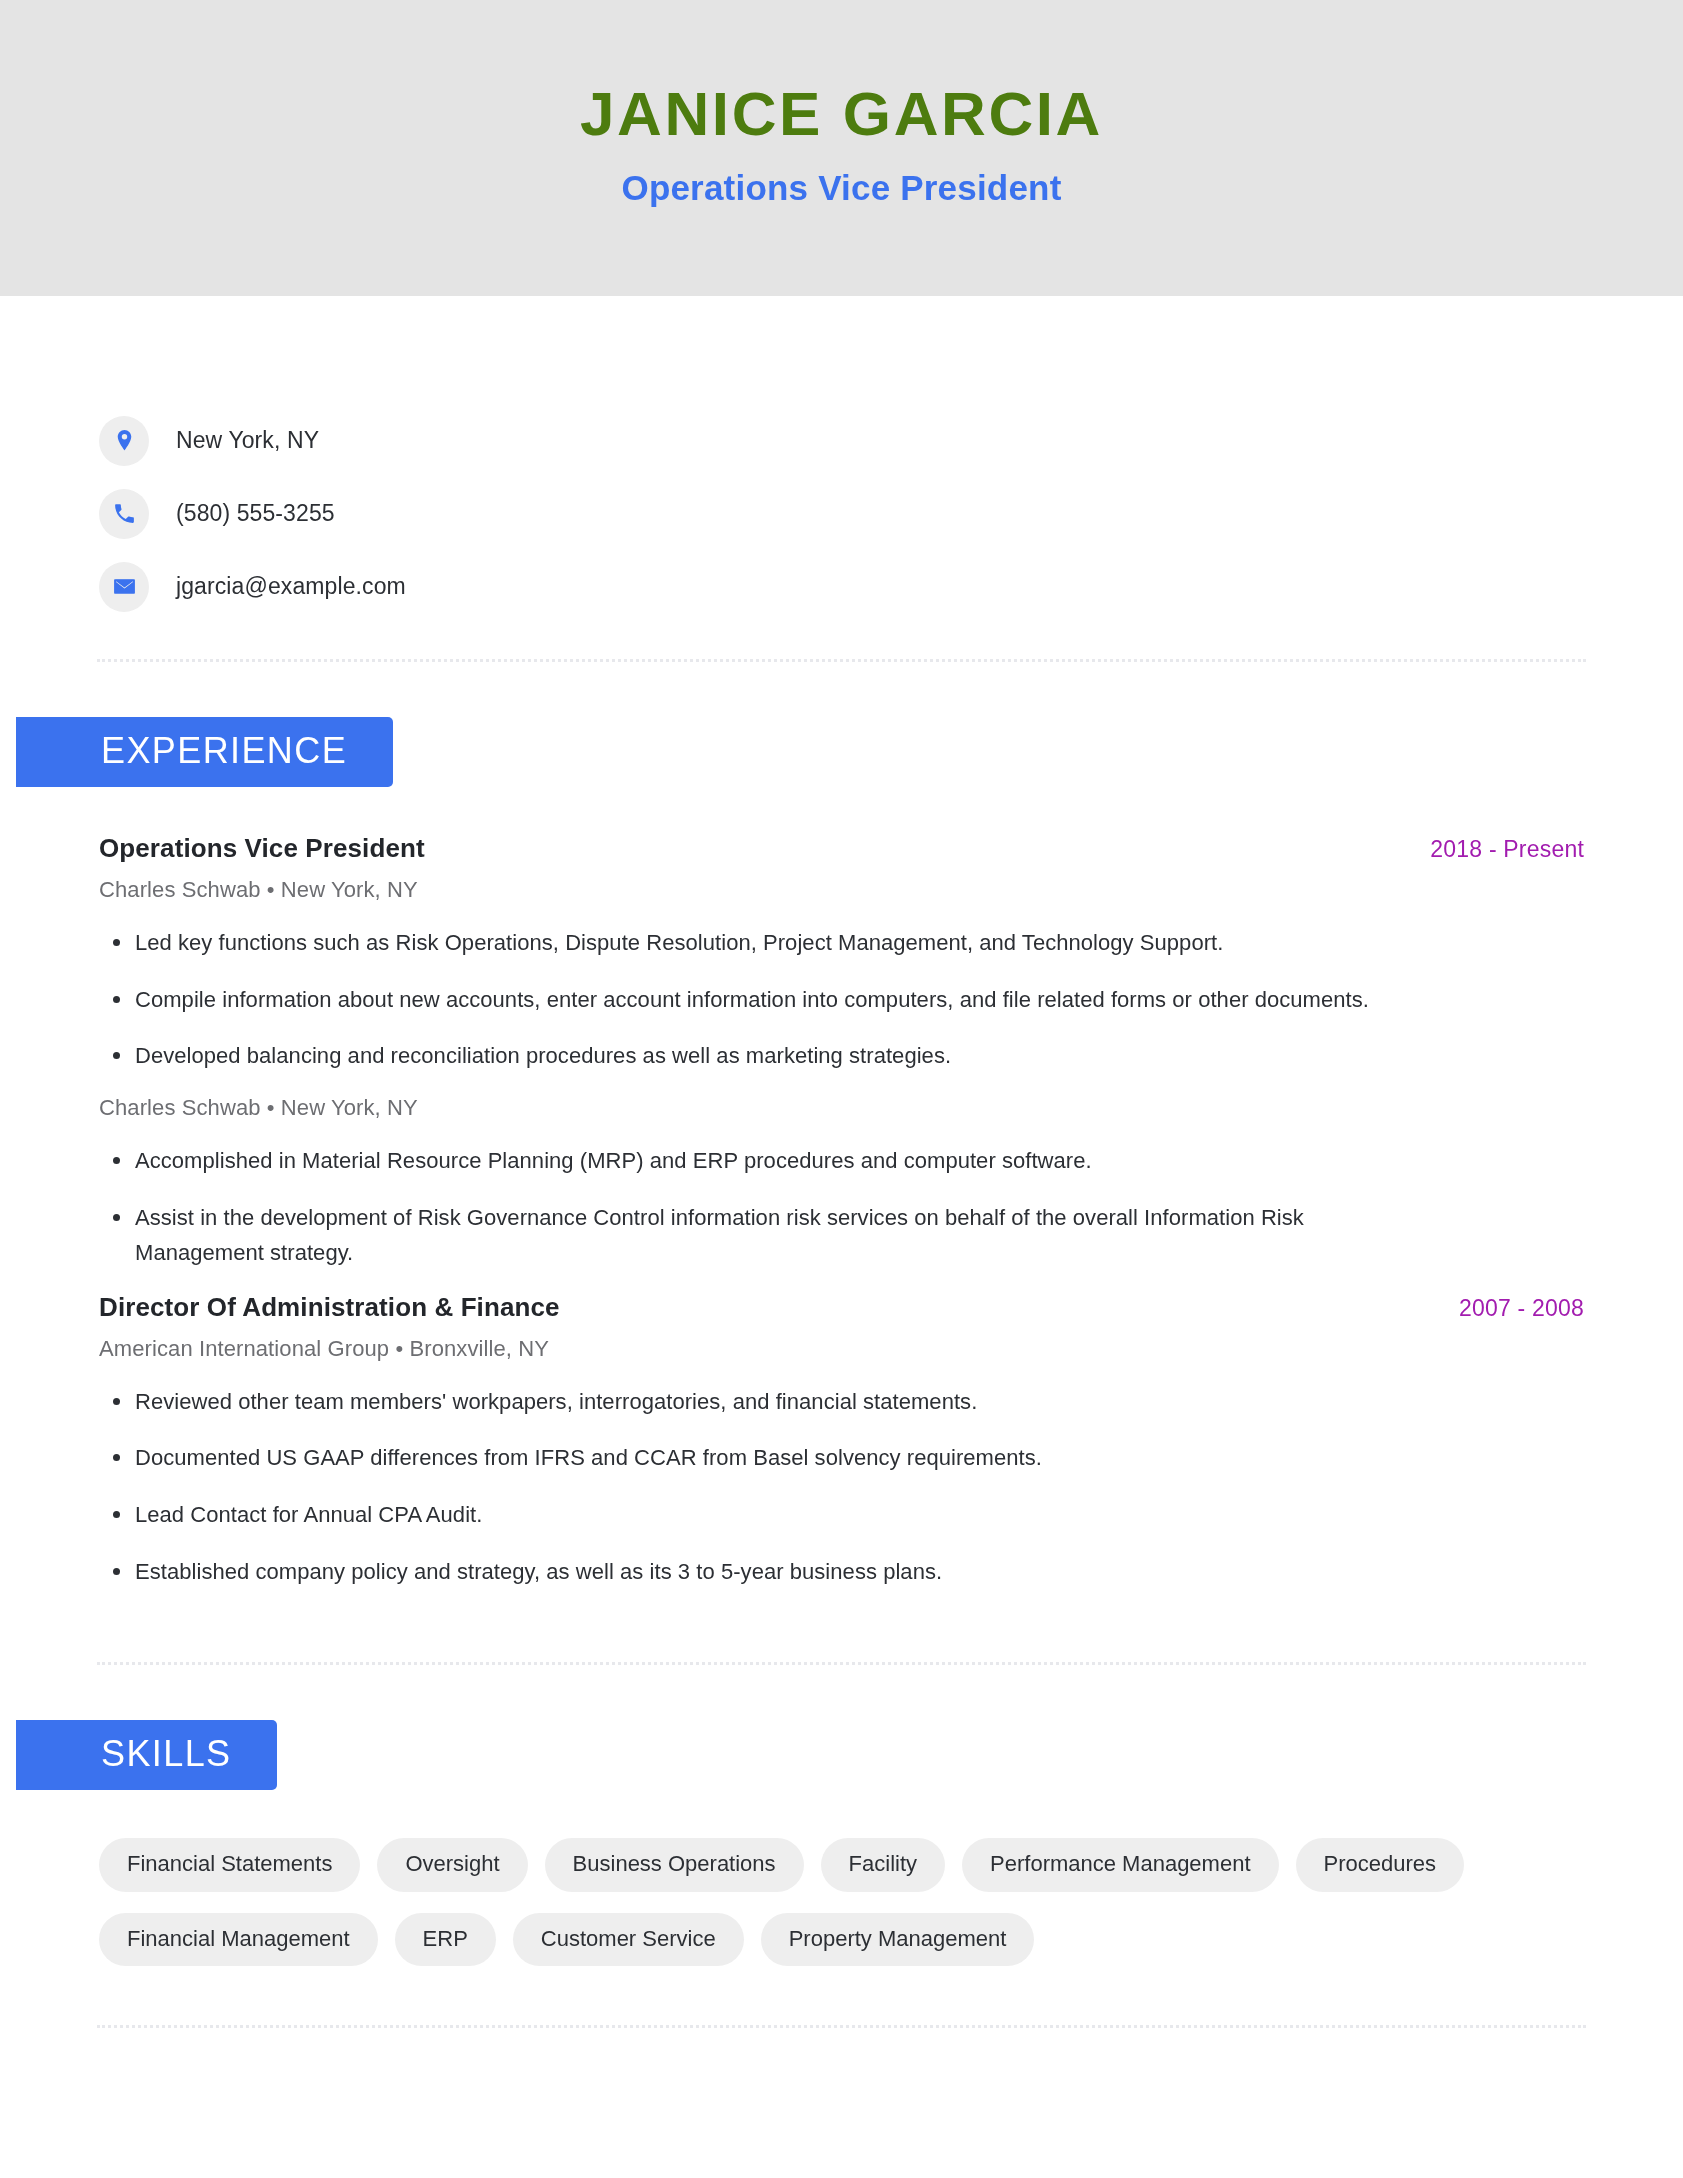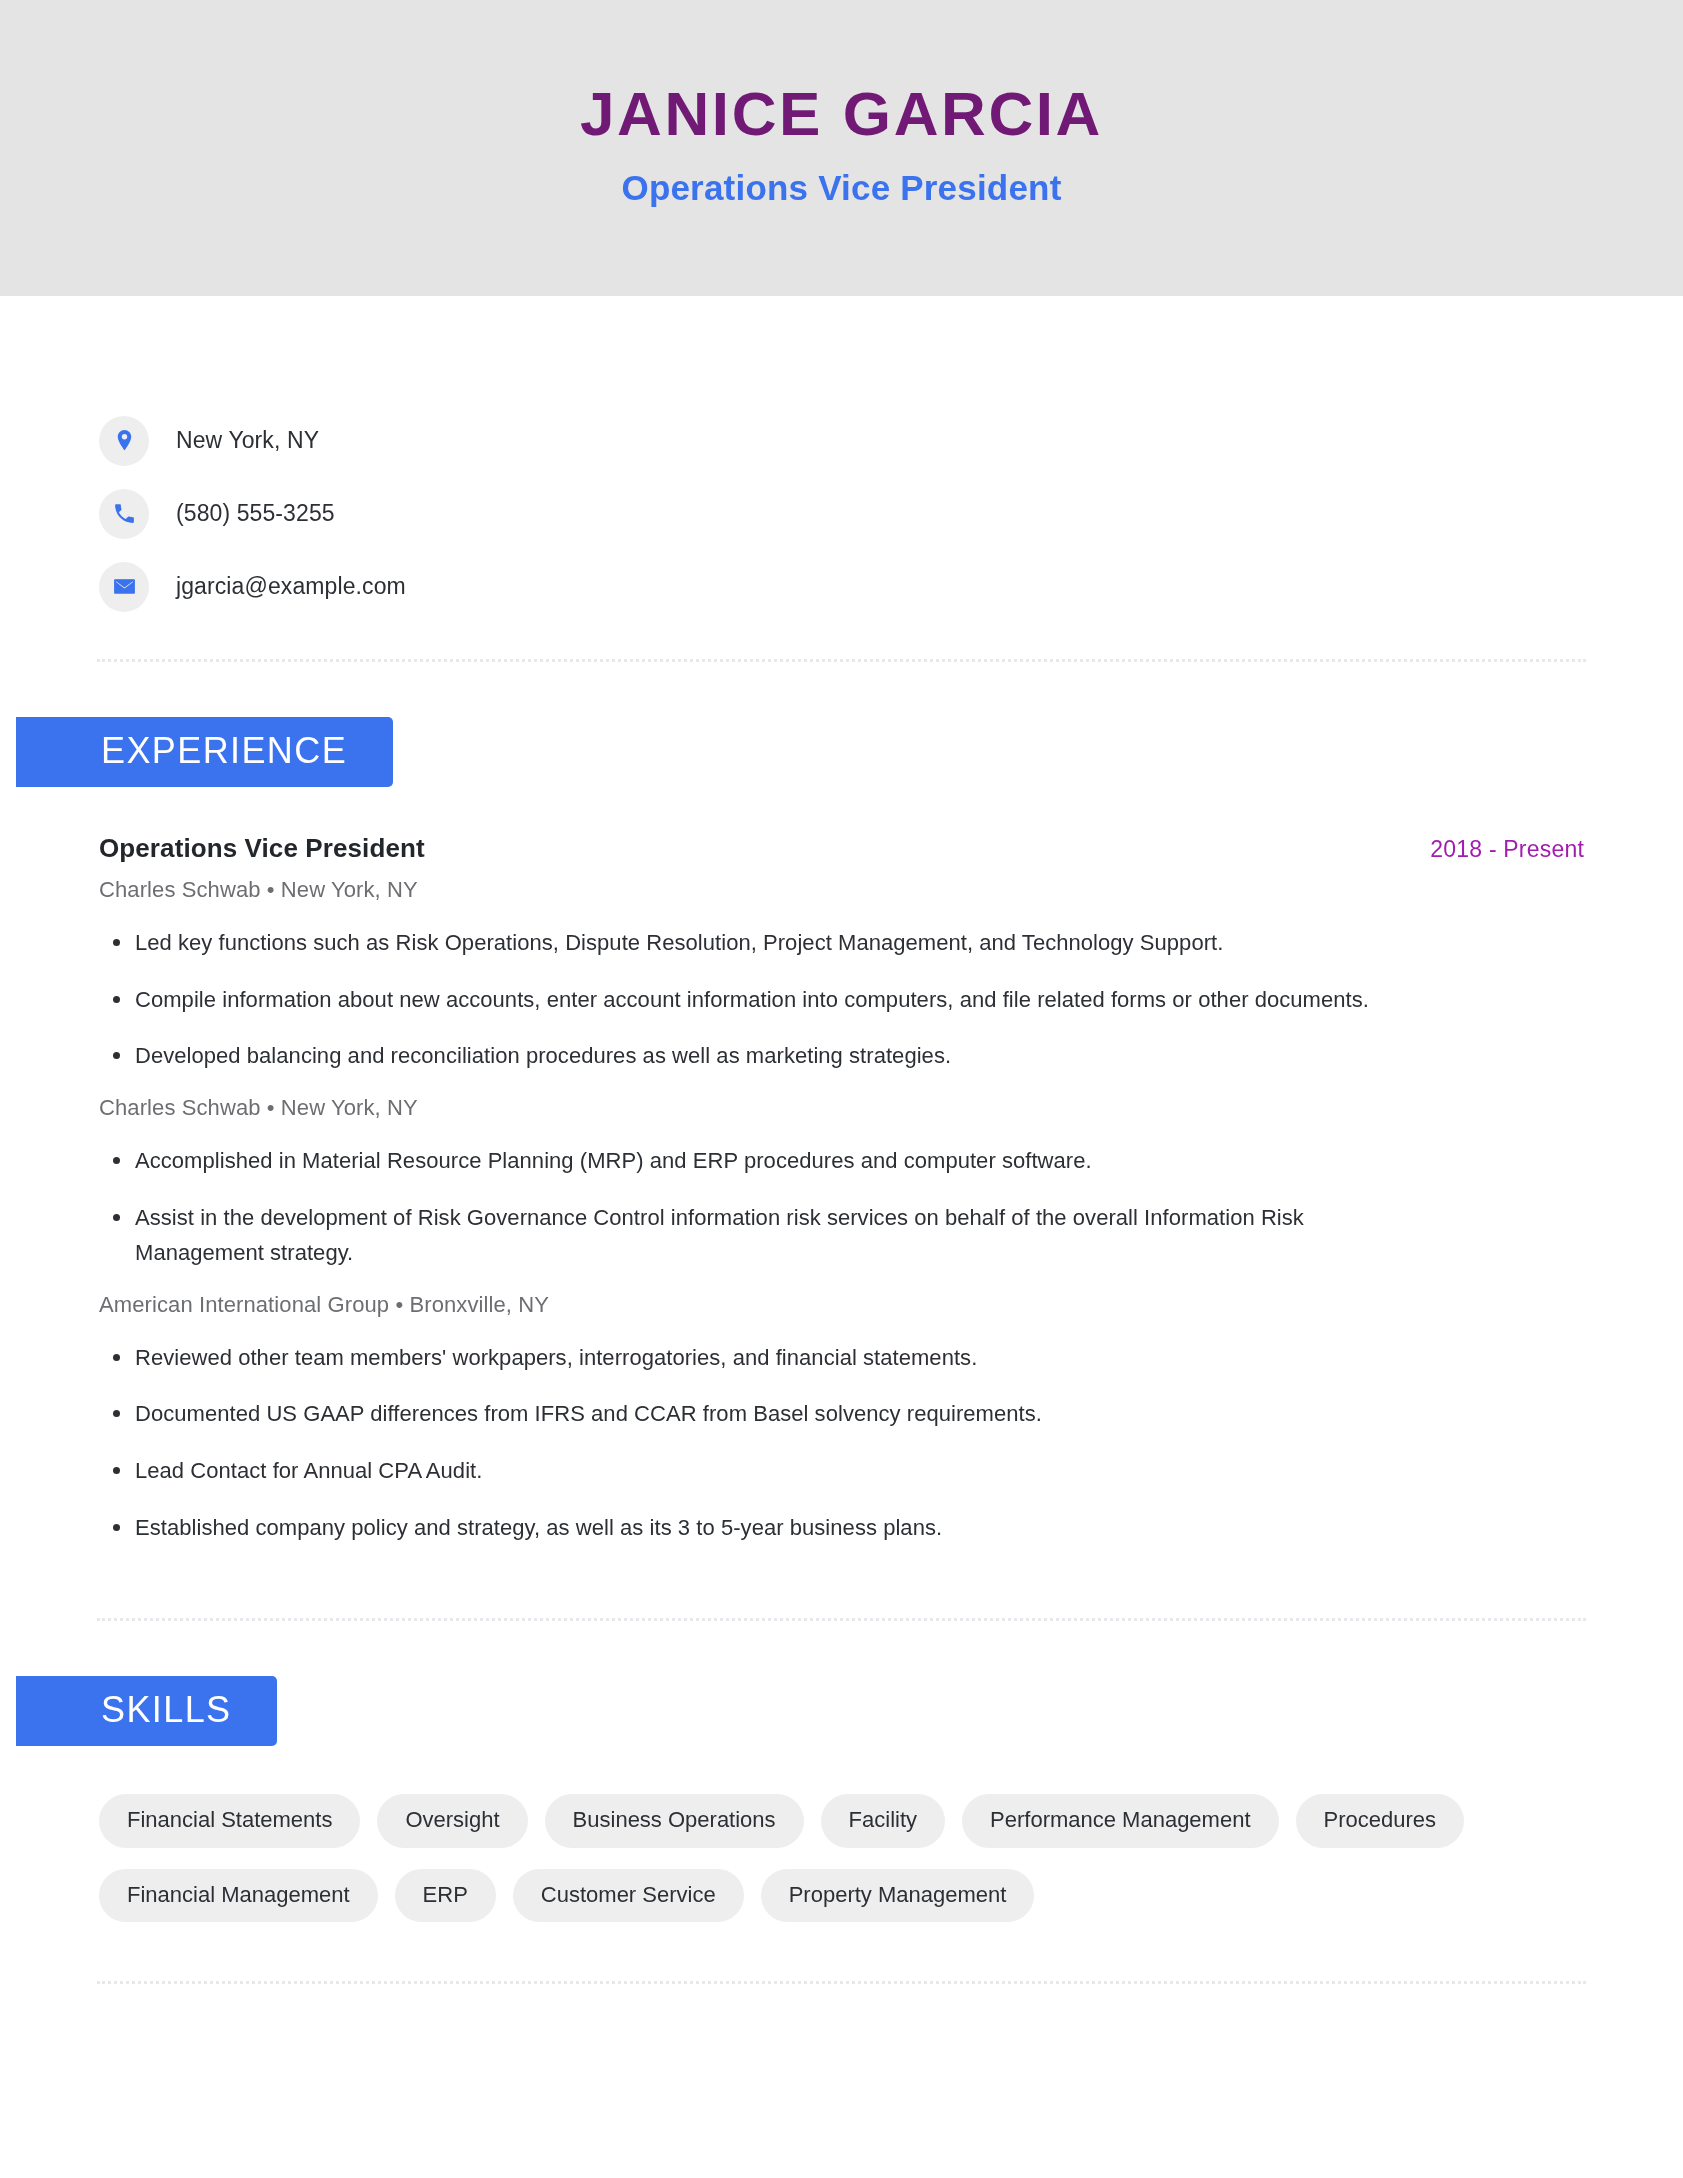--- a/index.html
+++ b/index.html
@@ -26,21 +26,21 @@
     display:flex;
     flex-direction:column;
     align-items:center;
     justify-content:center;
     padding-bottom:8px;
   }
   .name {
     font-size:62px;
     font-weight:bold;
     letter-spacing:2.6px;
-    color:#701a75;
+    color:#4d7c0f;
     line-height:1.06;
     text-transform:uppercase;
   }
   .job-title {
     margin-top:22px;
     font-size:35px;
     font-weight:bold;
     color:#3b72ee;
     letter-spacing:0.2px;
     line-height:1.1;
@@ -246,20 +246,24 @@
           <span>•</span>
           <span>New York, NY</span>
         </div>
         <ul class="exp-bullets">
           <li>Accomplished in Material Resource Planning (MRP) and ERP procedures and computer software.</li>
           <li>Assist in the development of Risk Governance Control information risk services on behalf of the overall Information Risk Management strategy.</li>
         </ul>
       </div>
 
       <div class="exp-item">
+        <div class="exp-head">
+          <div class="exp-role">Director Of Administration &amp; Finance</div>
+          <div class="exp-dates">2007 - 2008</div>
+        </div>
         <div class="exp-meta">
           <span>American International Group</span>
           <span>•</span>
           <span>Bronxville, NY</span>
         </div>
         <ul class="exp-bullets">
           <li>Reviewed other team members' workpapers, interrogatories, and financial statements.</li>
           <li>Documented US GAAP differences from IFRS and CCAR from Basel solvency requirements.</li>
           <li>Lead Contact for Annual CPA Audit.</li>
           <li>Established company policy and strategy, as well as its 3 to 5-year business plans.</li>

